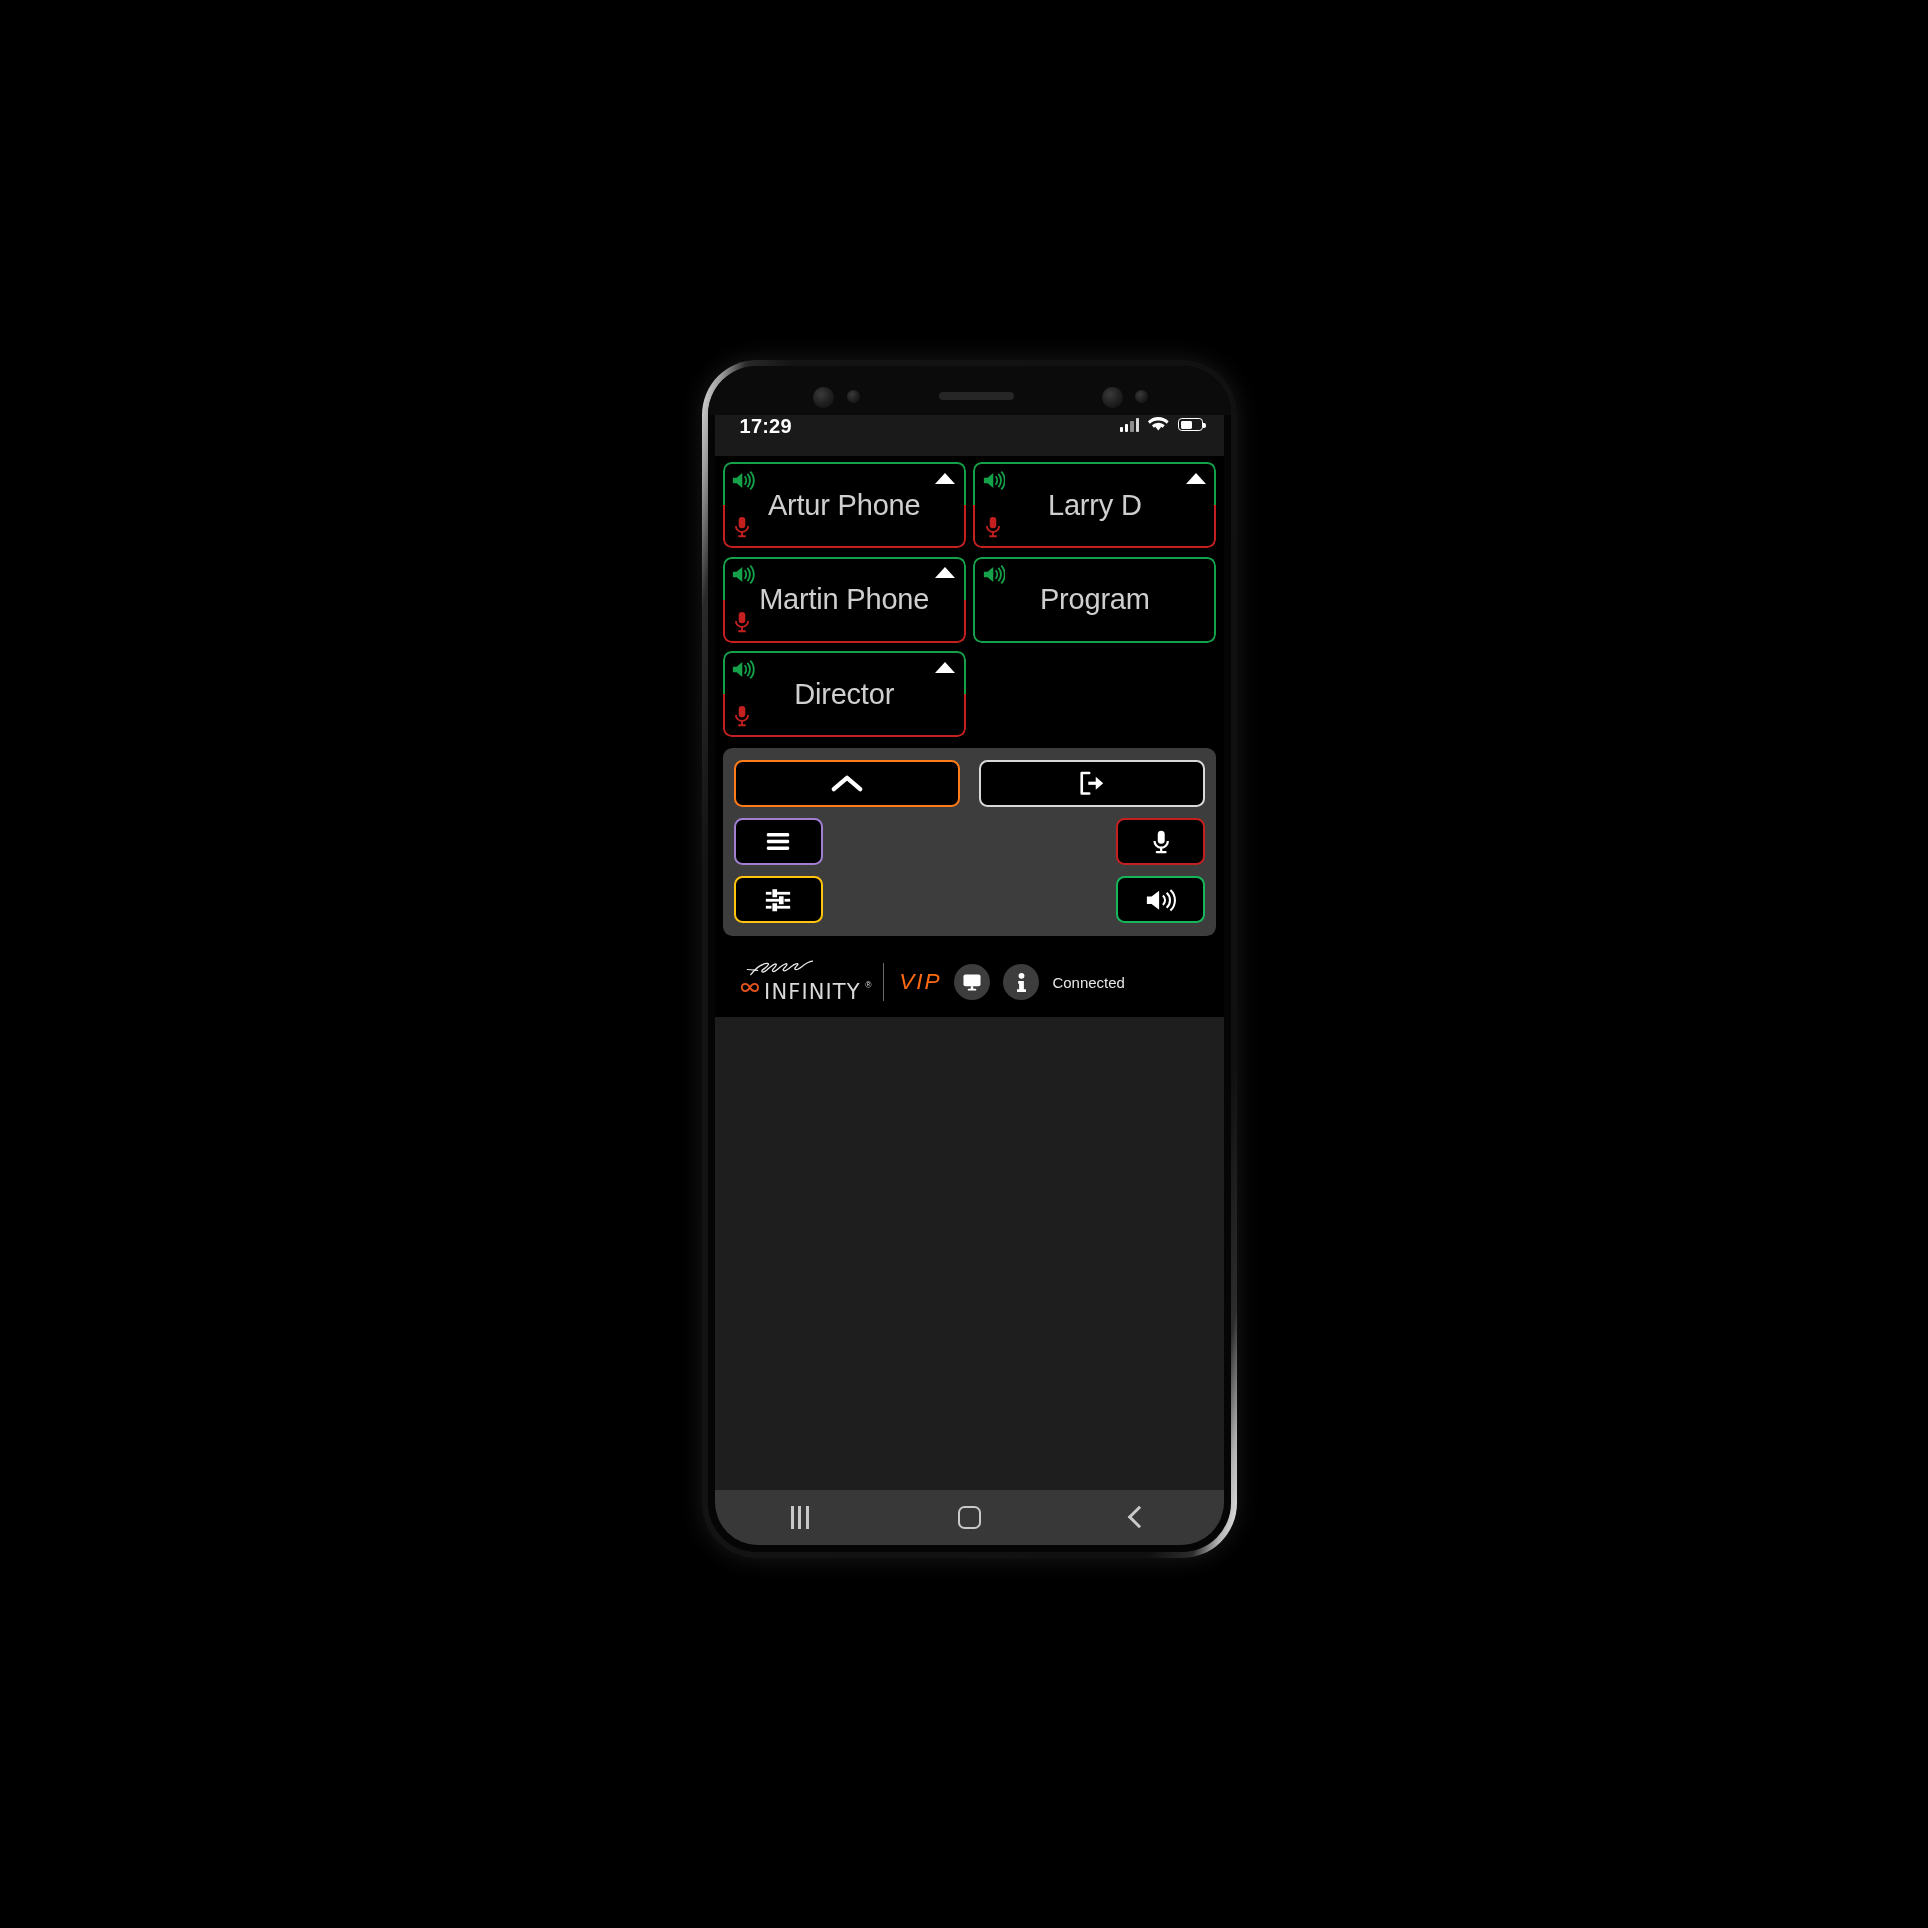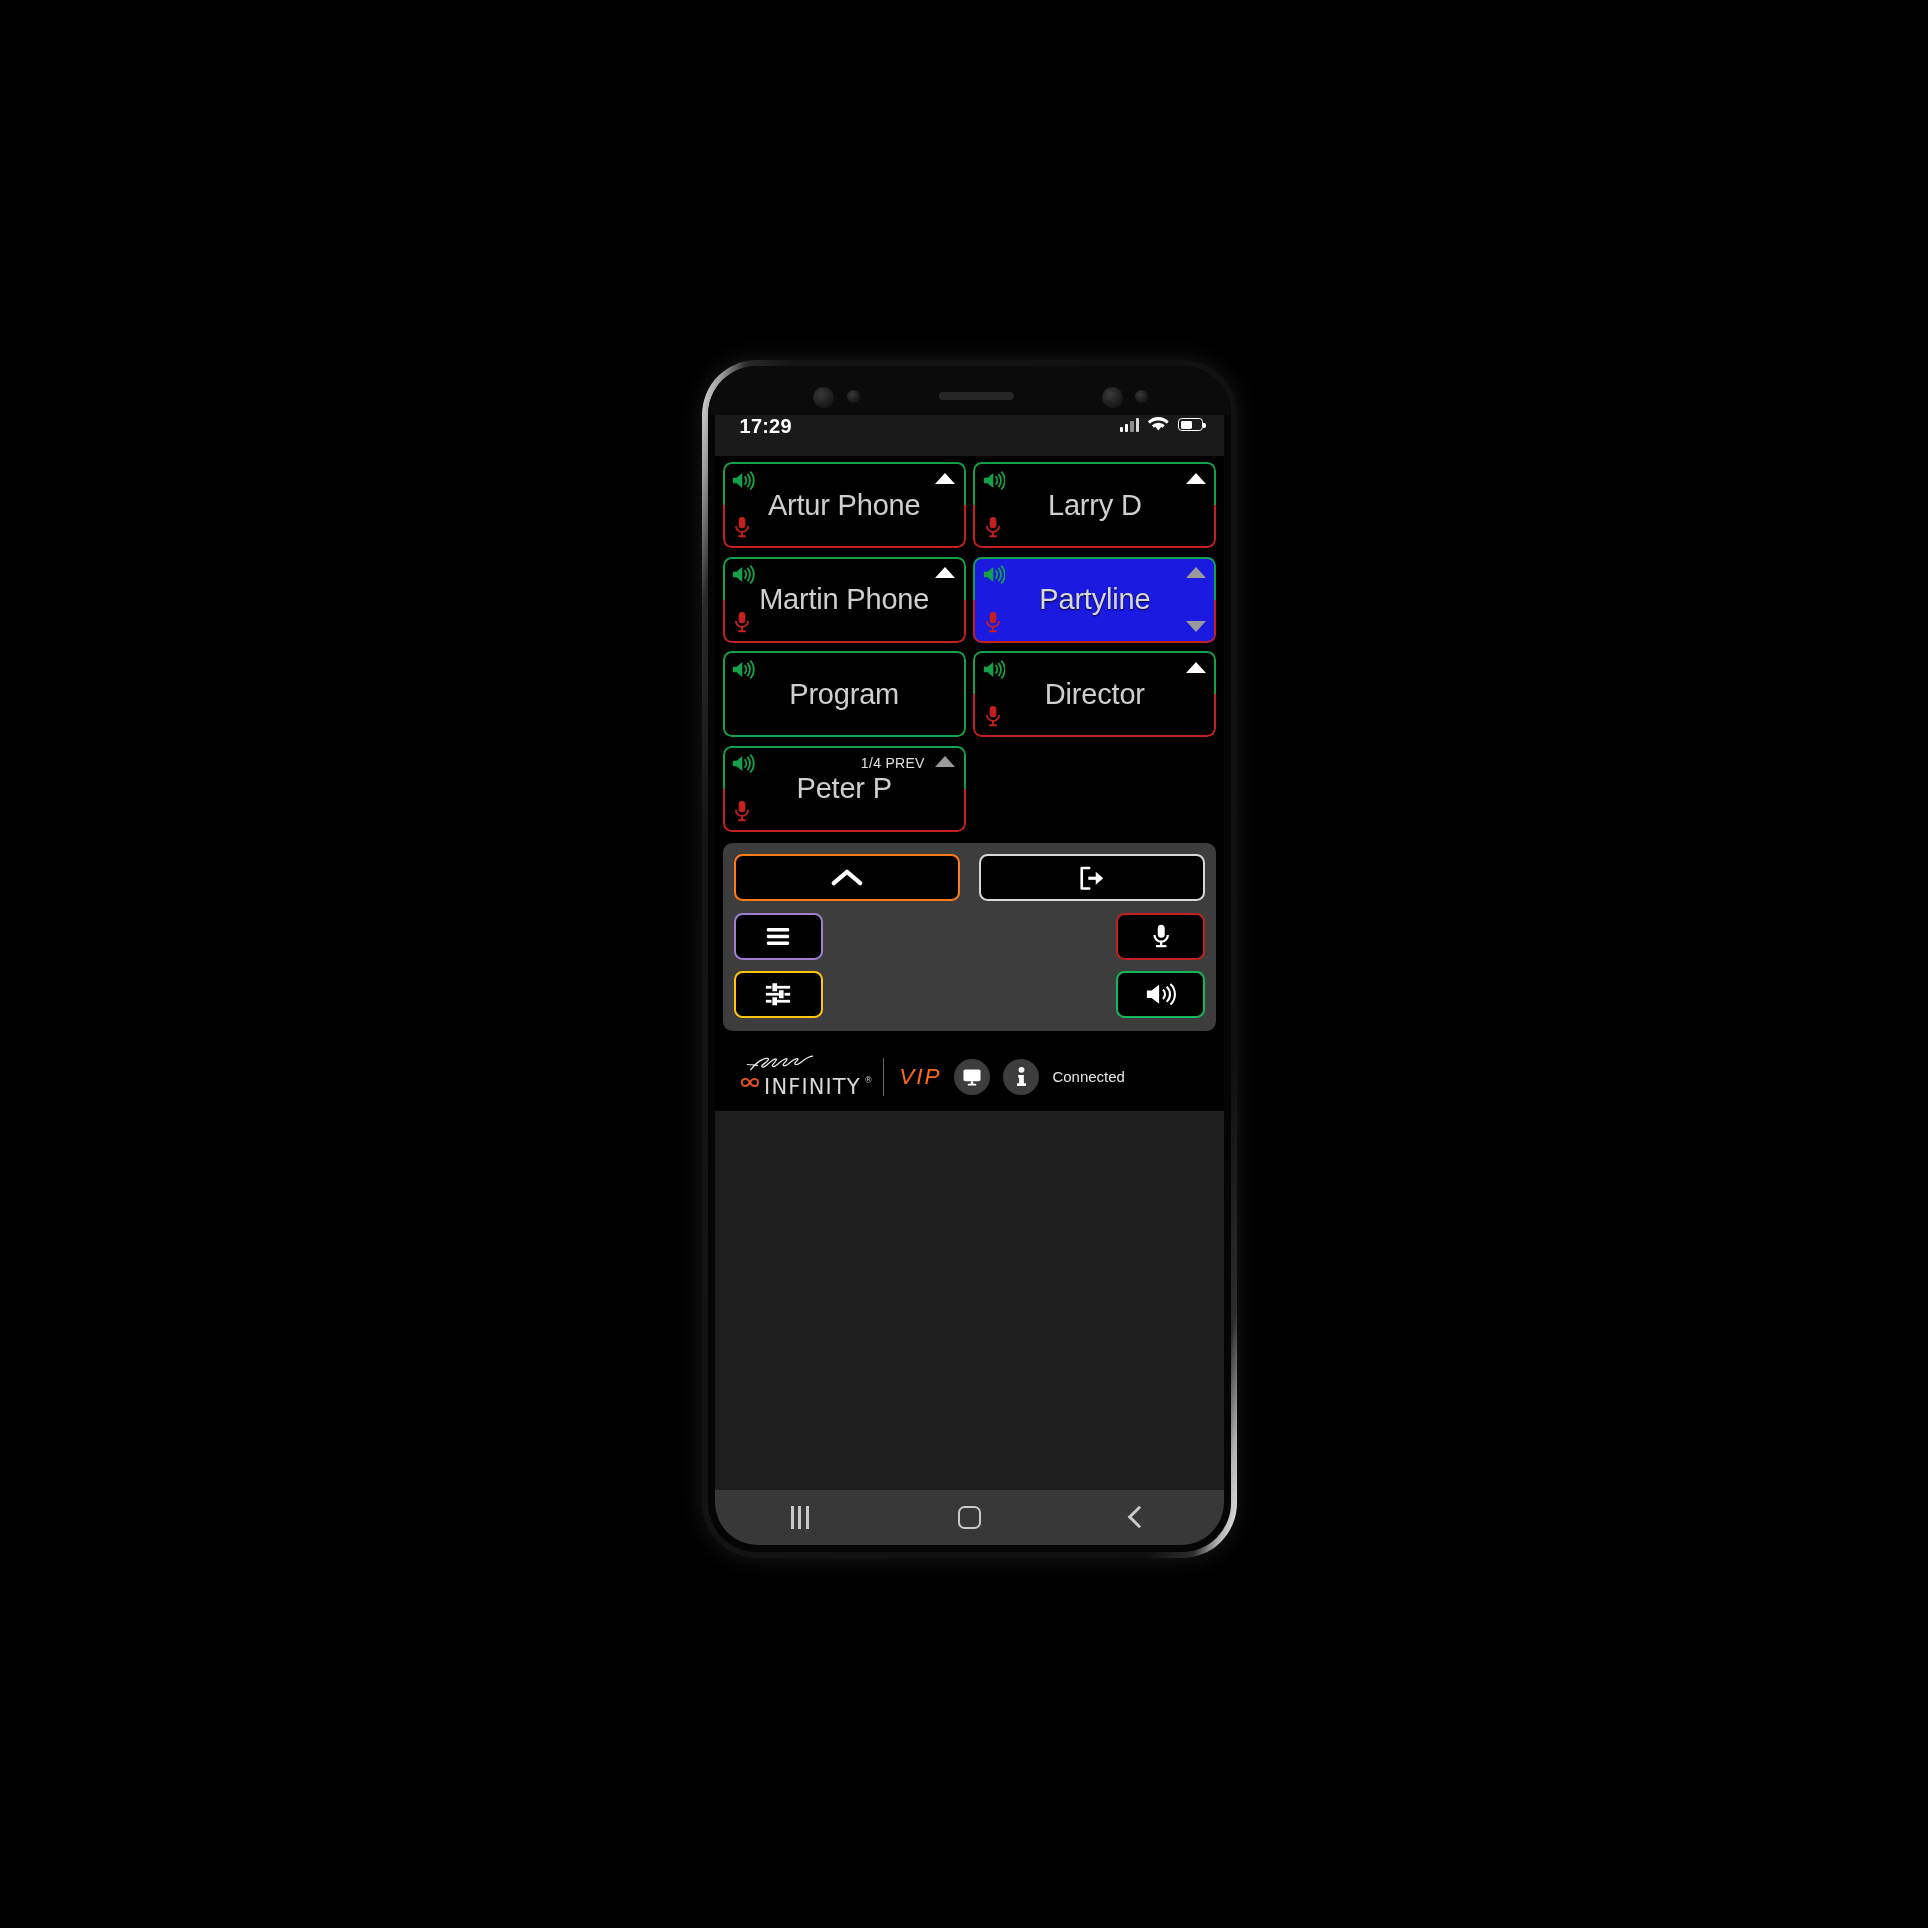--- a/index.html
+++ b/index.html
@@ -224,102 +224,58 @@
               <svg width="18" height="22.6" viewBox="0 0 19 24">
                   <rect x="6" y="1" width="7" height="12" rx="3.5" fill="#c42020"></rect>
                   <path d="M3 10.5a6.5 6.5 0 0 0 13 0" stroke="#c42020" stroke-width="1.9" fill="none"></path>
                   <path d="M9.5 17v4M5.5 21.5h8" stroke="#c42020" stroke-width="1.9"></path>
                 </svg>
             </span>
             <span class="tri-up"></span>
             <span class="label">Martin Phone</span>
           </div>
 
-          <div class="tb active">
+
+
+          <div class="tb all-green">
+            <span class="bd-top"></span>
+            <span class="bd-bot"></span>
+            <span class="spk">
+              <svg width="23.5" height="21" viewBox="0 0 25 22">
+                  <path d="M2 8h4l6-5v16l-6-5H2z" fill="#15a04a"></path>
+                  <path d="M14.5 6.5a7 7 0 0 1 0 9" stroke="#15a04a" stroke-width="2" fill="none"></path>
+                  <path d="M17.5 4a10.5 10.5 0 0 1 0 14" stroke="#15a04a" stroke-width="2" fill="none"></path>
+                  <path d="M20.5 1.5a14 14 0 0 1 0 19" stroke="#15a04a" stroke-width="2" fill="none"></path>
+                </svg>
+            </span>
+            <span class="label">Program</span>
+          </div>
+
+          <div class="tb">
             <span class="bd-top"></span>
             <span class="bd-bot"></span>
             <span class="spk">
               <svg width="23.5" height="21" viewBox="0 0 25 22">
                   <path d="M2 8h4l6-5v16l-6-5H2z" fill="#15a04a"></path>
                   <path d="M14.5 6.5a7 7 0 0 1 0 9" stroke="#15a04a" stroke-width="2" fill="none"></path>
                   <path d="M17.5 4a10.5 10.5 0 0 1 0 14" stroke="#15a04a" stroke-width="2" fill="none"></path>
                   <path d="M20.5 1.5a14 14 0 0 1 0 19" stroke="#15a04a" stroke-width="2" fill="none"></path>
                 </svg>
             </span>
             <span class="mic">
               <svg width="18" height="22.6" viewBox="0 0 19 24">
                   <rect x="6" y="1" width="7" height="12" rx="3.5" fill="#c42020"></rect>
                   <path d="M3 10.5a6.5 6.5 0 0 0 13 0" stroke="#c42020" stroke-width="1.9" fill="none"></path>
                   <path d="M9.5 17v4M5.5 21.5h8" stroke="#c42020" stroke-width="1.9"></path>
                 </svg>
             </span>
-            <span class="tri-up gray"></span>
-            <span class="tri-dn"></span>
-            <span class="label">Partyline</span>
-          </div>
-
-
-          <div class="tb all-green">
-            <span class="bd-top"></span>
-            <span class="bd-bot"></span>
-            <span class="spk">
-              <svg width="23.5" height="21" viewBox="0 0 25 22">
-                  <path d="M2 8h4l6-5v16l-6-5H2z" fill="#15a04a"></path>
-                  <path d="M14.5 6.5a7 7 0 0 1 0 9" stroke="#15a04a" stroke-width="2" fill="none"></path>
-                  <path d="M17.5 4a10.5 10.5 0 0 1 0 14" stroke="#15a04a" stroke-width="2" fill="none"></path>
-                  <path d="M20.5 1.5a14 14 0 0 1 0 19" stroke="#15a04a" stroke-width="2" fill="none"></path>
-                </svg>
-            </span>
-            <span class="label">Program</span>
-          </div>
-
-          <div class="tb">
-            <span class="bd-top"></span>
-            <span class="bd-bot"></span>
-            <span class="spk">
-              <svg width="23.5" height="21" viewBox="0 0 25 22">
-                  <path d="M2 8h4l6-5v16l-6-5H2z" fill="#15a04a"></path>
-                  <path d="M14.5 6.5a7 7 0 0 1 0 9" stroke="#15a04a" stroke-width="2" fill="none"></path>
-                  <path d="M17.5 4a10.5 10.5 0 0 1 0 14" stroke="#15a04a" stroke-width="2" fill="none"></path>
-                  <path d="M20.5 1.5a14 14 0 0 1 0 19" stroke="#15a04a" stroke-width="2" fill="none"></path>
-                </svg>
-            </span>
-            <span class="mic">
-              <svg width="18" height="22.6" viewBox="0 0 19 24">
-                  <rect x="6" y="1" width="7" height="12" rx="3.5" fill="#c42020"></rect>
-                  <path d="M3 10.5a6.5 6.5 0 0 0 13 0" stroke="#c42020" stroke-width="1.9" fill="none"></path>
-                  <path d="M9.5 17v4M5.5 21.5h8" stroke="#c42020" stroke-width="1.9"></path>
-                </svg>
-            </span>
             <span class="tri-up"></span>
             <span class="label">Director</span>
           </div>
 
-          <div class="tb">
-            <span class="bd-top"></span>
-            <span class="bd-bot"></span>
-            <span class="spk">
-              <svg width="23.5" height="21" viewBox="0 0 25 22">
-                  <path d="M2 8h4l6-5v16l-6-5H2z" fill="#15a04a"></path>
-                  <path d="M14.5 6.5a7 7 0 0 1 0 9" stroke="#15a04a" stroke-width="2" fill="none"></path>
-                  <path d="M17.5 4a10.5 10.5 0 0 1 0 14" stroke="#15a04a" stroke-width="2" fill="none"></path>
-                  <path d="M20.5 1.5a14 14 0 0 1 0 19" stroke="#15a04a" stroke-width="2" fill="none"></path>
-                </svg>
-            </span>
-            <span class="mic">
-              <svg width="18" height="22.6" viewBox="0 0 19 24">
-                  <rect x="6" y="1" width="7" height="12" rx="3.5" fill="#c42020"></rect>
-                  <path d="M3 10.5a6.5 6.5 0 0 0 13 0" stroke="#c42020" stroke-width="1.9" fill="none"></path>
-                  <path d="M9.5 17v4M5.5 21.5h8" stroke="#c42020" stroke-width="1.9"></path>
-                </svg>
-            </span>
-            <span class="prev">1/4 PREV</span>
-            <span class="tri-up gray"></span>
-            <span class="label">Peter P</span>
-          </div>
 
         </div>
 
         <div id="panel">
           <div class="prow">
             <div class="pbtn wide">
               <svg width="34" height="21" viewBox="0 0 36 22">
                   <path d="M4 17L18 5l14 12" stroke="#fff" stroke-width="4.6" fill="none" stroke-linecap="round" stroke-linejoin="round"></path>
                 </svg>
             </div>

